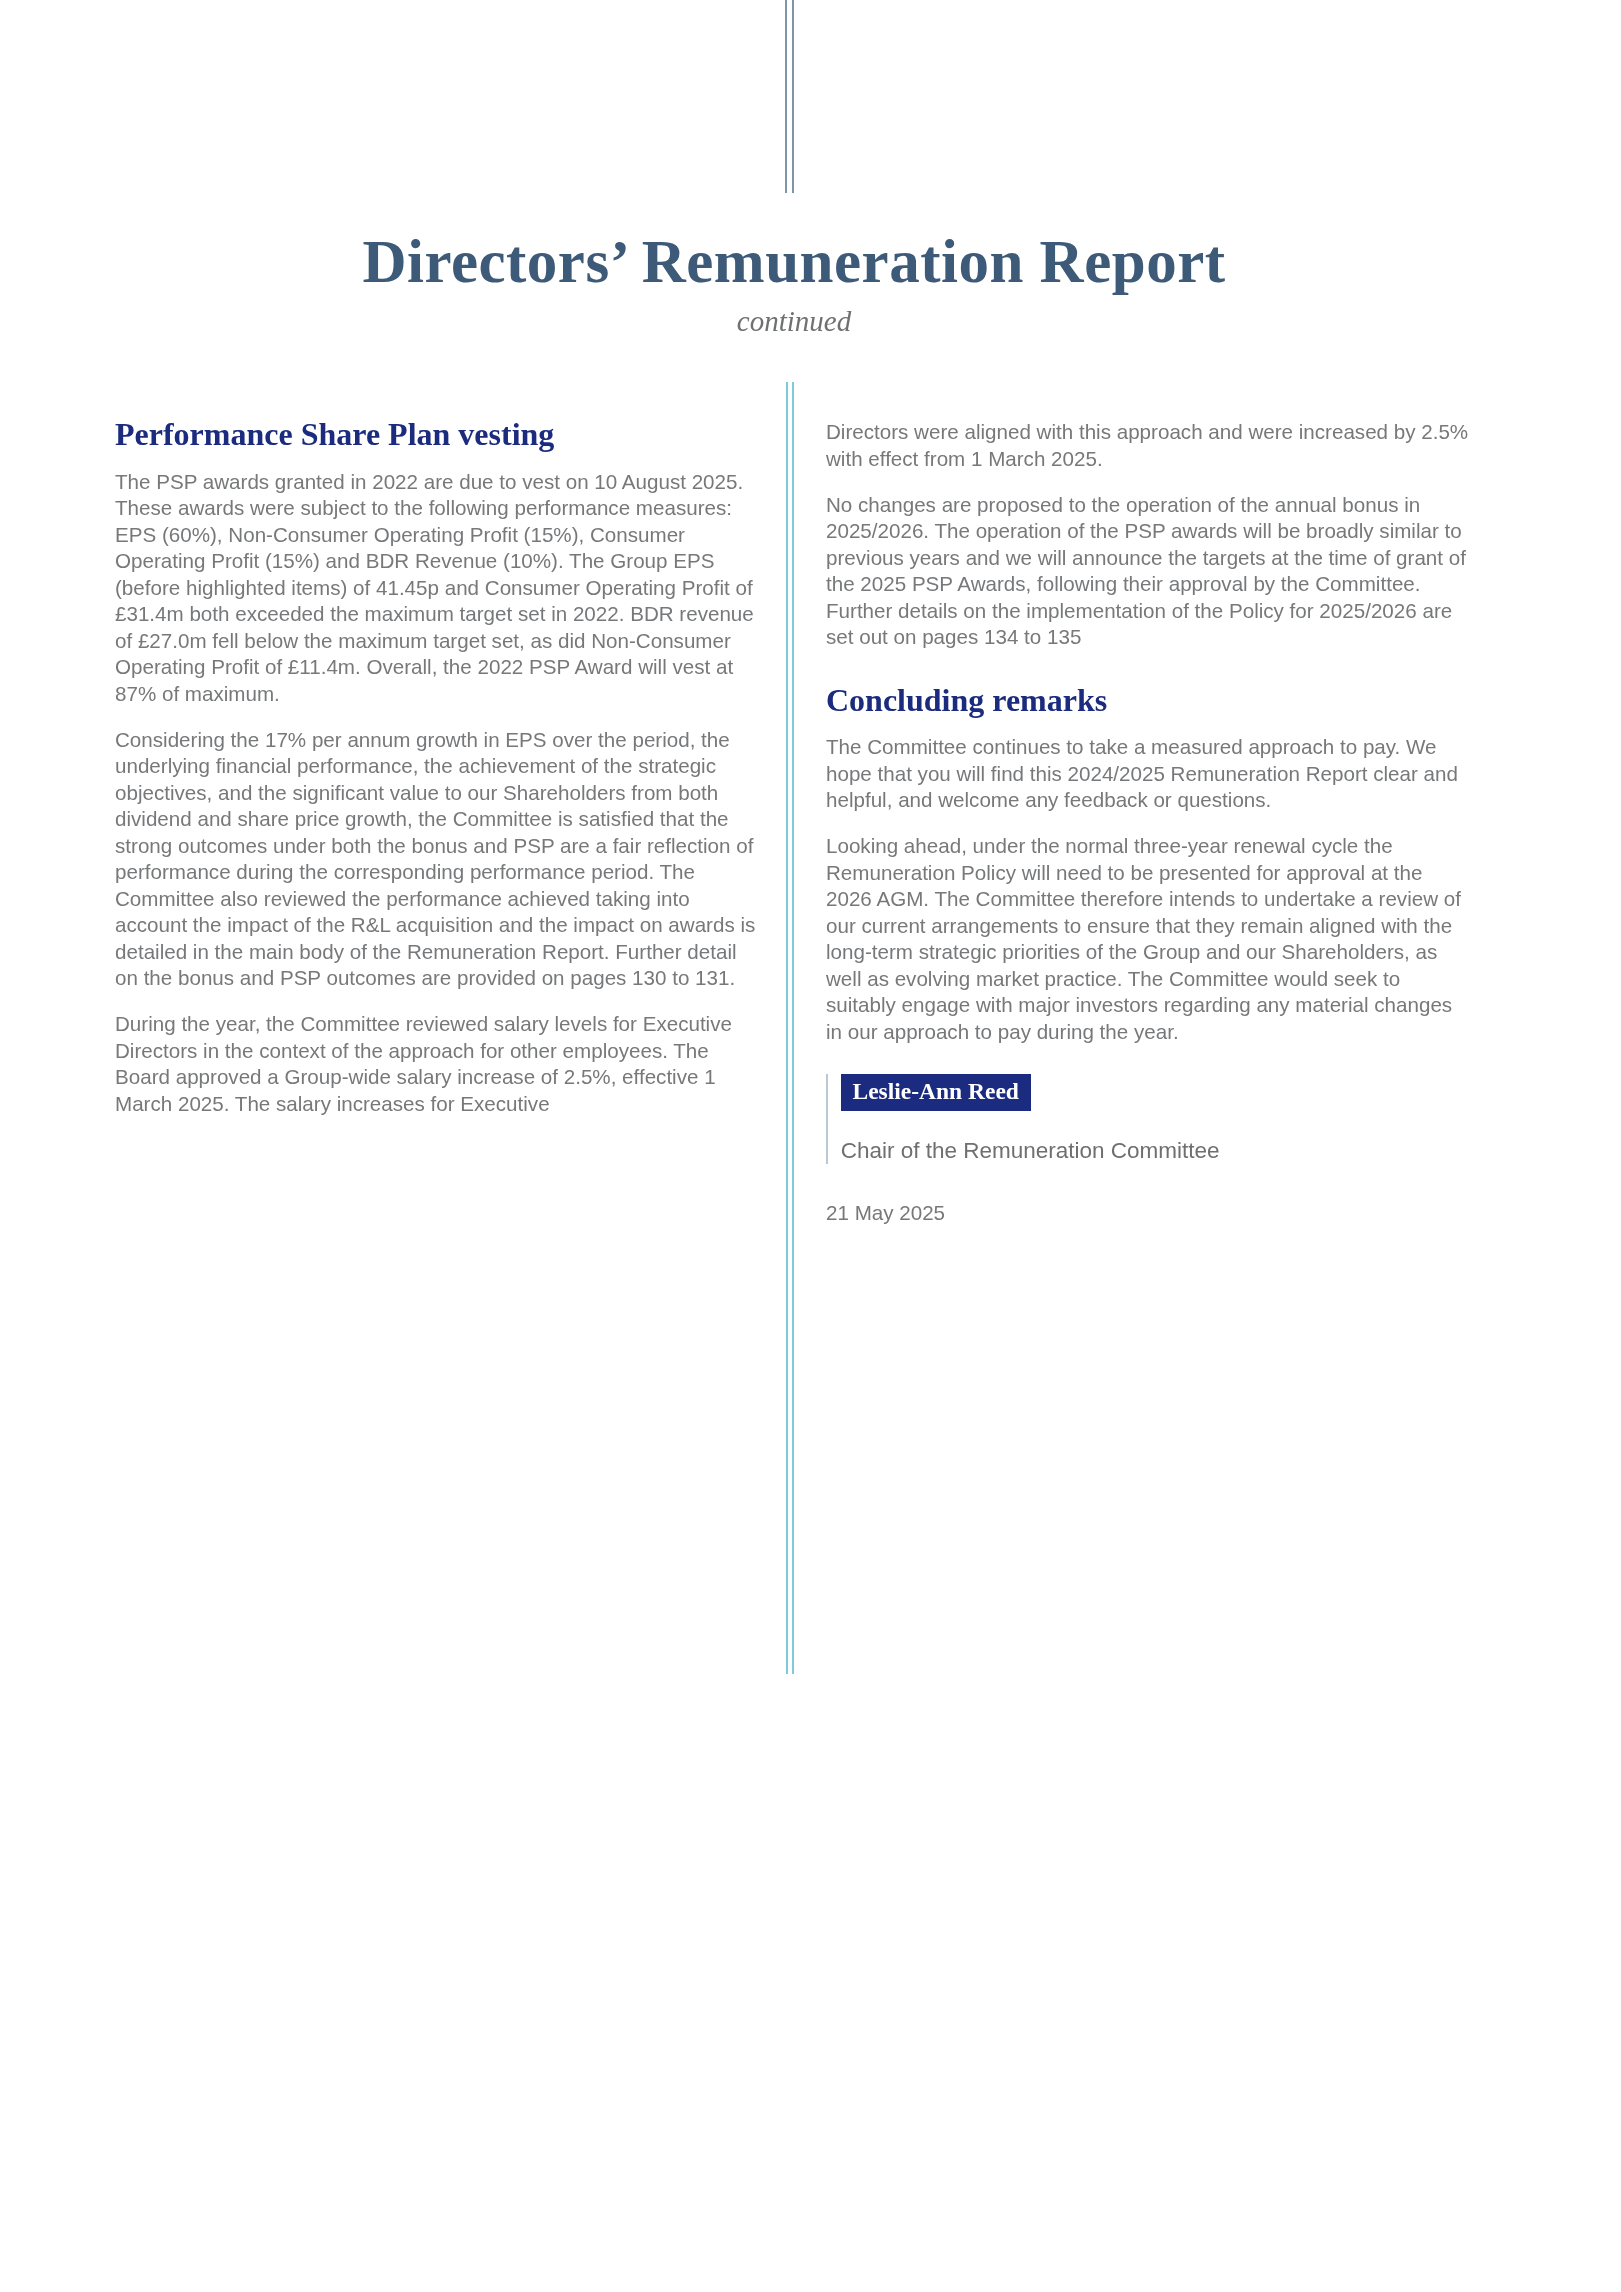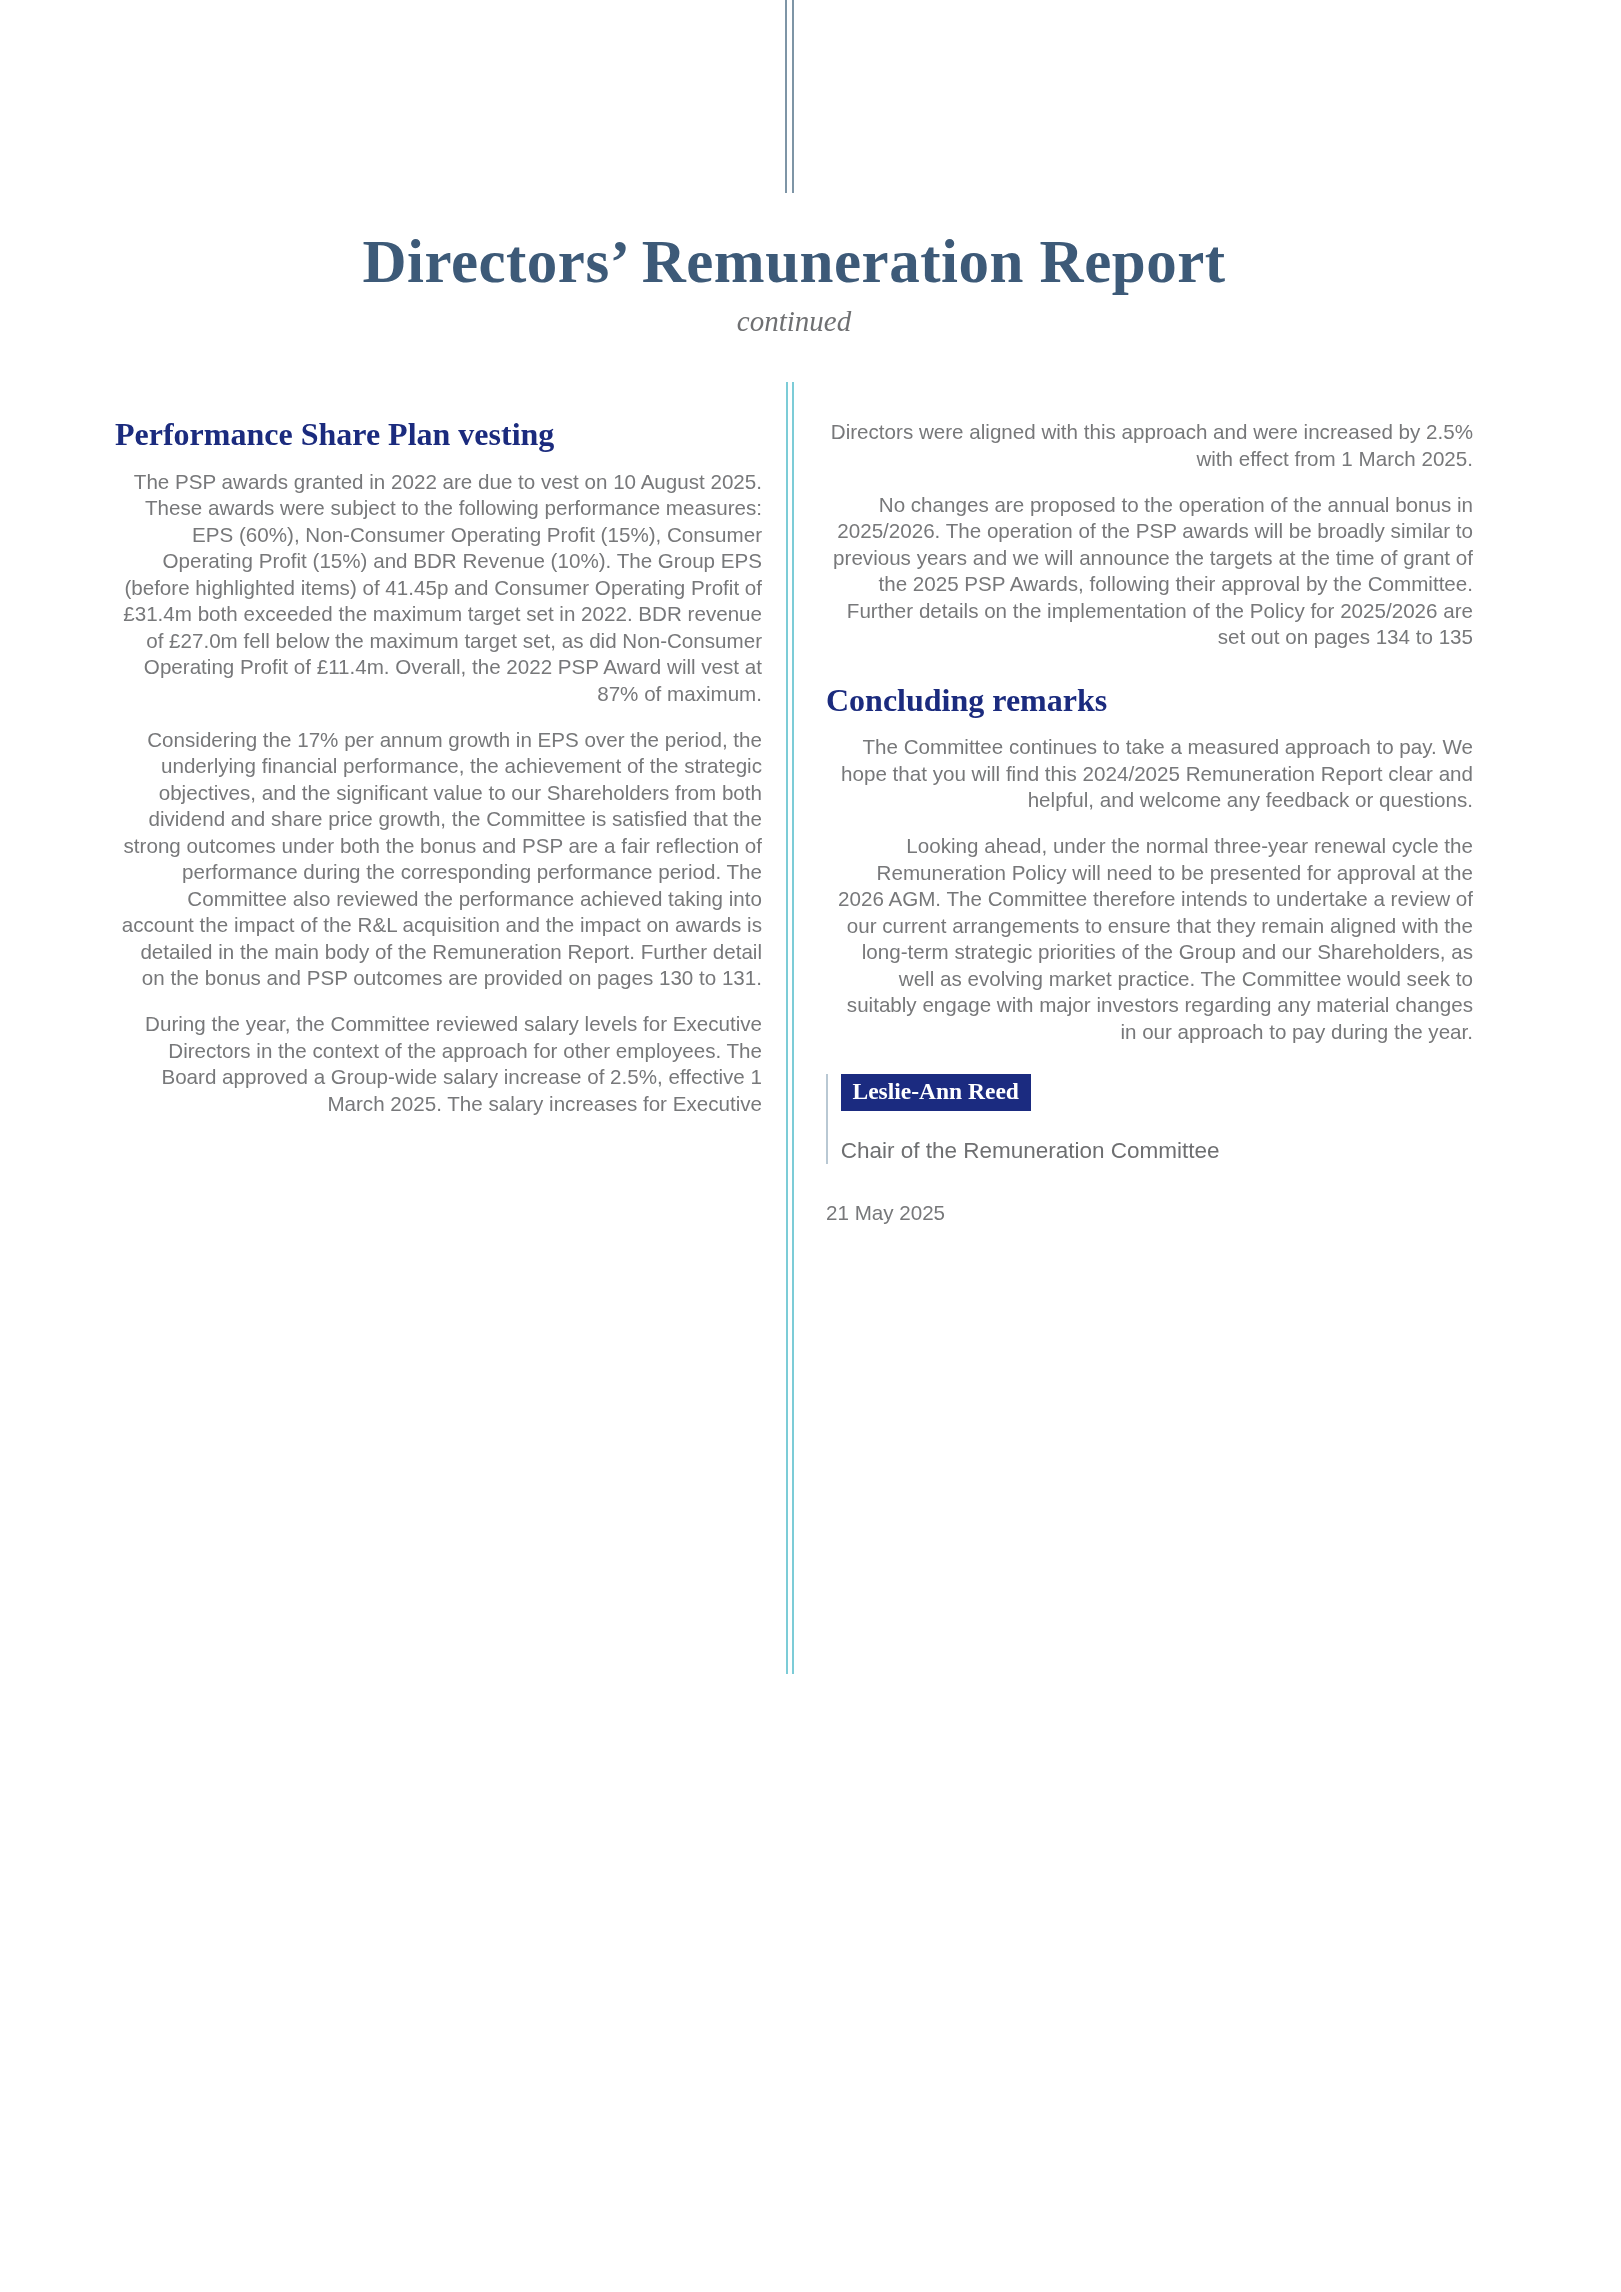--- a/index.html
+++ b/index.html
@@ -55,21 +55,21 @@
 
   .col h2 {
     font-family:"Liberation Serif", serif;
     font-weight:bold;
     font-size:32px;
     line-height:37px;
     color:#1b2b7e;
     margin:31px 0 15.7px 0;
   }
   .col h2:first-child { margin-top:0; }
-  .col p { margin:0 0 19.6px 0;text-align:right; }
+  .col p { margin:0 0 19.6px 0; }
 
   
   .sig { margin-top:29px; }
   .sig-inner {
     border-left:2.9px solid #b9c8d3;
     padding-left:12.7px;
   }
   .badge {
     display:inline-block;
     background:#1b2b80;

